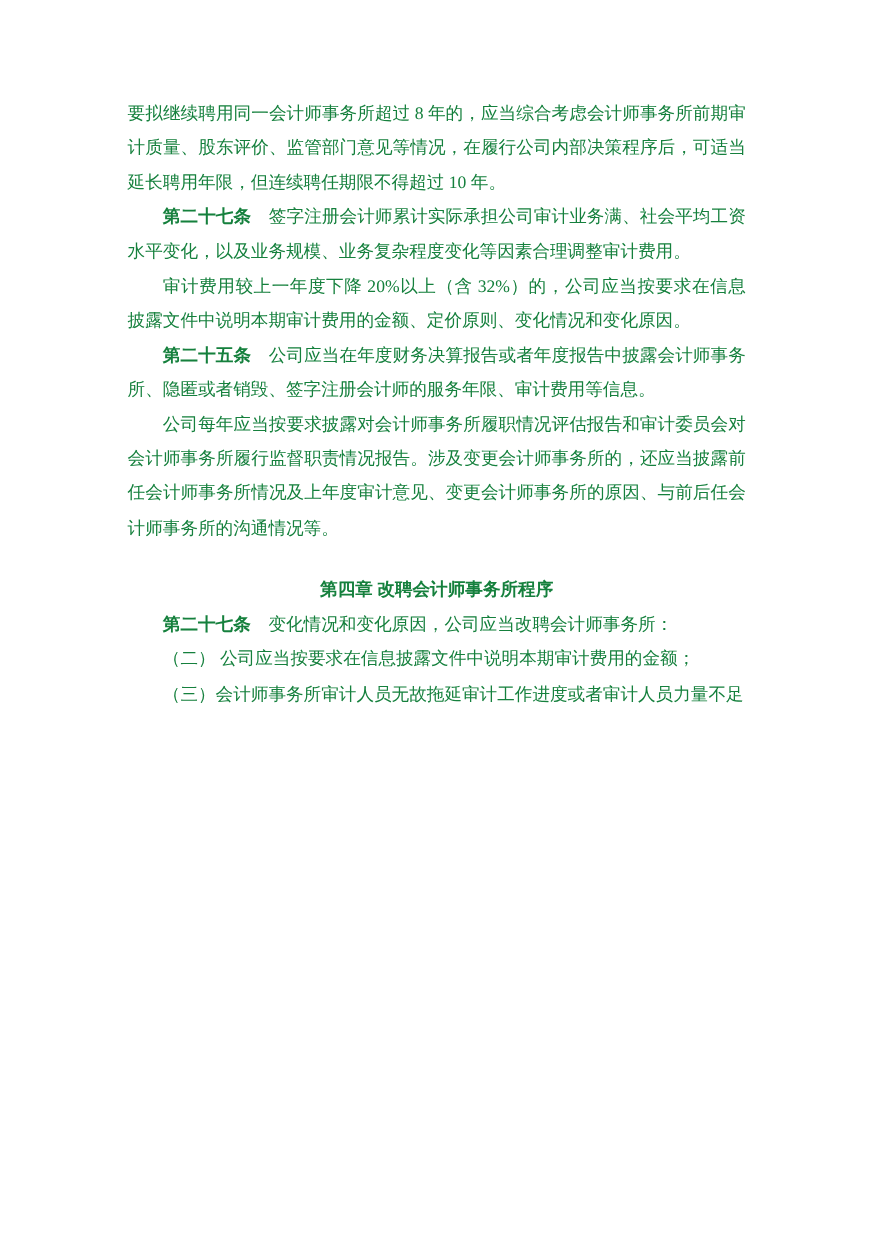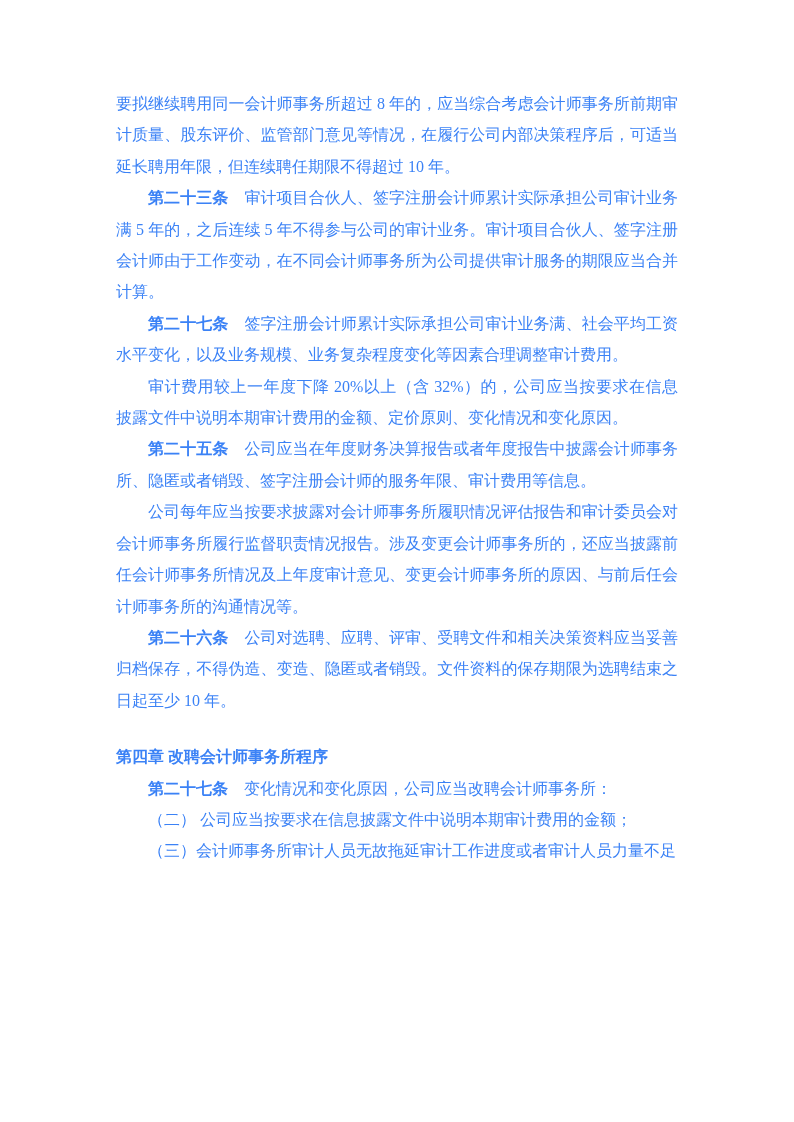--- a/index.html
+++ b/index.html
@@ -7,21 +7,21 @@
     padding: 0;
     background: #ffffff;
   }
   .page {
     position: relative;
     width: 794px;
     height: 1122px;
     background: #ffffff;
     overflow: hidden;
     font-family: "Liberation Serif", "DejaVu Serif", serif;
-    color: #3b82f6;
+    color: #15803d;
   }
   .doc-body {
     position: absolute;
     left: 116px;
     top: 88px;
     width: 562px;
     font-size: 16px;
     line-height: 31.4px;
     text-align: justify;
   }
@@ -31,37 +31,35 @@
   }
   .doc-body p.indent {
     text-indent: 2em;
   }
   .doc-body h2.chapter {
     margin: 25px 0 0 0;
     padding: 0;
     font-size: 16px;
     font-weight: bold;
     line-height: 31.4px;
-    text-align: left;
+    text-align: center;
     text-indent: 0;
   }
   .doc-body strong {
     font-weight: bold;
   }
 </style>
 </head>
 <body>
 
 <div class="page">
   <div class="doc-body">
       <p class=""><span>要拟继续聘用同一会计师事务所超过 8 年的，应当综合考虑会计师事务所前期审计质量、股东评价、监管部门意见等情况，在履行公司内部决策程序后，可适当延长聘用年限，但连续聘任期限不得超过 10 年。</span></p>
-      <p class="indent"><strong>第二十三条</strong><span>　审计项目合伙人、签字注册会计师累计实际承担公司审计业务满 5 年的，之后连续 5 年不得参与公司的审计业务。审计项目合伙人、签字注册会计师由于工作变动，在不同会计师事务所为公司提供审计服务的期限应当合并计算。</span></p>
       <p class="indent"><strong>第二十七条</strong><span>　签字注册会计师累计实际承担公司审计业务满、社会平均工资水平变化，以及业务规模、业务复杂程度变化等因素合理调整审计费用。</span></p>
       <p class="indent"><span>审计费用较上一年度下降 20%以上（含 32%）的，公司应当按要求在信息披露文件中说明本期审计费用的金额、定价原则、变化情况和变化原因。</span></p>
       <p class="indent"><strong>第二十五条</strong><span>　公司应当在年度财务决算报告或者年度报告中披露会计师事务所、隐匿或者销毁、签字注册会计师的服务年限、审计费用等信息。</span></p>
       <p class="indent"><span>公司每年应当按要求披露对会计师事务所履职情况评估报告和审计委员会对会计师事务所履行监督职责情况报告。涉及变更会计师事务所的，还应当披露前任会计师事务所情况及上年度审计意见、变更会计师事务所的原因、与前后任会计师事务所的沟通情况等。</span></p>
-      <p class="indent"><strong>第二十六条</strong><span>　公司对选聘、应聘、评审、受聘文件和相关决策资料应当妥善归档保存，不得伪造、变造、隐匿或者销毁。文件资料的保存期限为选聘结束之日起至少 10 年。</span></p>
       <h2 class="chapter"><strong>第四章 改聘会计师事务所程序</strong></h2>
       <p class="indent"><strong>第二十七条</strong><span>　变化情况和变化原因，公司应当改聘会计师事务所：</span></p>
       <p class="indent"><span>（二） 公司应当按要求在信息披露文件中说明本期审计费用的金额；</span></p>
       <p class="indent"><span>（三）会计师事务所审计人员无故拖延审计工作进度或者审计人员力量不足</span></p>
     </div>
 </div>
 
 </body></html>

